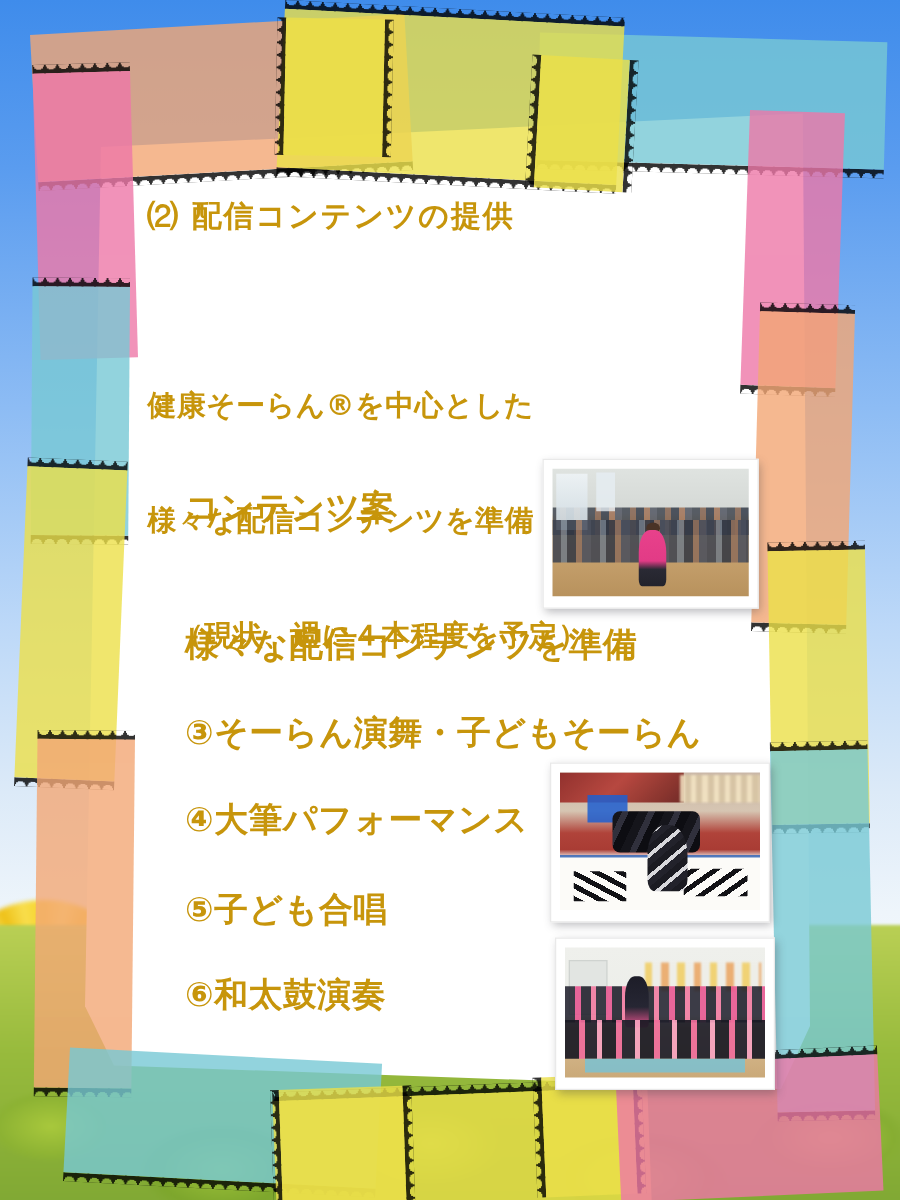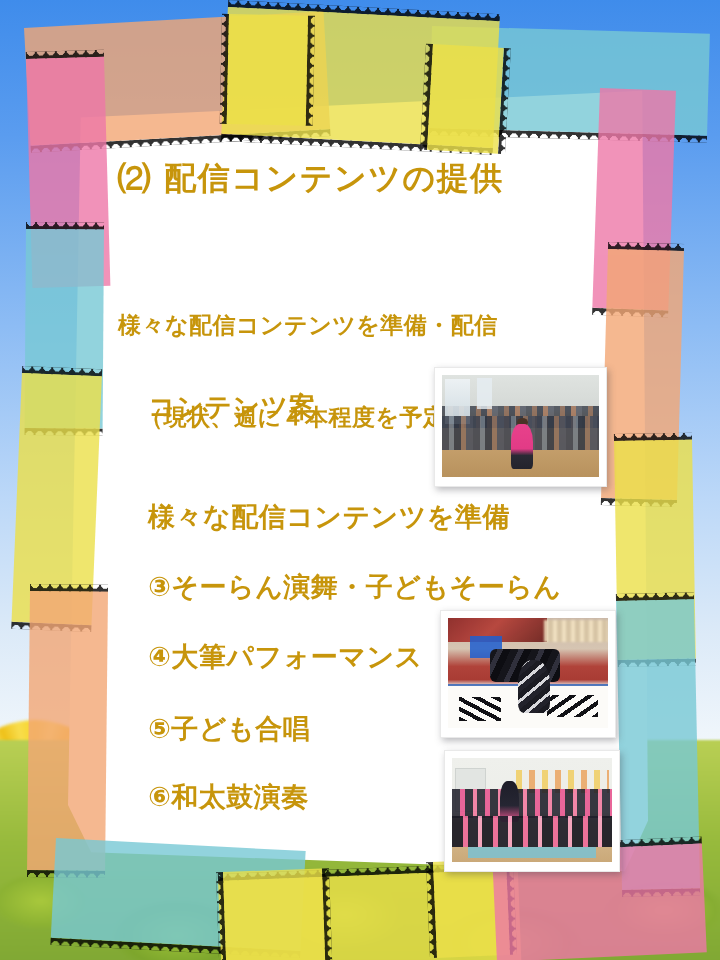--- a/index.html
+++ b/index.html
@@ -78,21 +78,21 @@
     content:"";position:absolute;top:0;height:100%;width:7px;
     background-image:radial-gradient(circle 4.2px at 0px 5px,transparent 4.1px,currentColor 4.2px);
     background-size:7px 10px;color:inherit;
   }
   .serr-r::after{right:-6.5px;transform:scaleX(-1);}
   .serr-l::before{left:-6.5px;}
 
   
   .txt{position:absolute;color:#c7950b;font-weight:bold;letter-spacing:.5px;
        white-space:pre;line-height:1.28;}
-  .title{font-size:32px;left:118px;top:158px;letter-spacing:1.5px;}
+  .title{font-size:24px;left:118px;top:158px;letter-spacing:1.5px;}
   .lead{font-size:23px;left:118px;top:250px;}
   .lead div{line-height:1.45;}
   .lead .indent{padding-left:22px;}
   .item{font-size:27px;}
 
   
   .photo{position:absolute;background:#fff;padding:7px 7px 9px 7px;
          box-shadow:2px 3px 7px rgba(60,60,70,.35);border:1px solid #e9e9e9;}
   .photo .pic{position:relative;width:100%;height:100%;overflow:hidden;}
   .photo .pic > div{position:absolute;}
@@ -217,20 +217,21 @@
 
   <div class="tape t-yellow serr-l serr-r" style="left:222px;top:872px;width:100px;height:98px;transform:rotate(-2.0deg);transform-origin:left top;"></div>
 
   <div class="tape t-yellow serr-l serr-r" style="left:432px;top:862px;width:74px;height:96px;transform:rotate(-2.4deg);transform-origin:left top;"></div>
 
   <div class="tape t-pink serr-t" style="left:492px;top:852px;width:210px;height:110px;transform:rotate(-2.6deg);transform-origin:left top;"></div>
 
   <div class="txt title">⑵ 配信コンテンツの提供</div>
 
   <div class="txt lead">
+    <div>健康そーらん®を中心とした</div>
     <div>様々な配信コンテンツを準備・配信</div>
     <div class="indent">（現状、週に４本程度を予定）</div>
   </div>
 
   <div class="txt item" style="left:148px;top:390px;">コンテンツ案</div>
   <div class="txt item" style="left:148px;top:500px;">様々な配信コンテンツを準備</div>
   <div class="txt item" style="left:148px;top:570px;">③そーらん演舞・子どもそーらん</div>
   <div class="txt item" style="left:148px;top:640px;">④大筆パフォーマンス</div>
   <div class="txt item" style="left:148px;top:780px;">⑥和太鼓演奏</div>
   <div class="txt item" style="left:148px;top:712px;">⑤子ども合唱</div>

